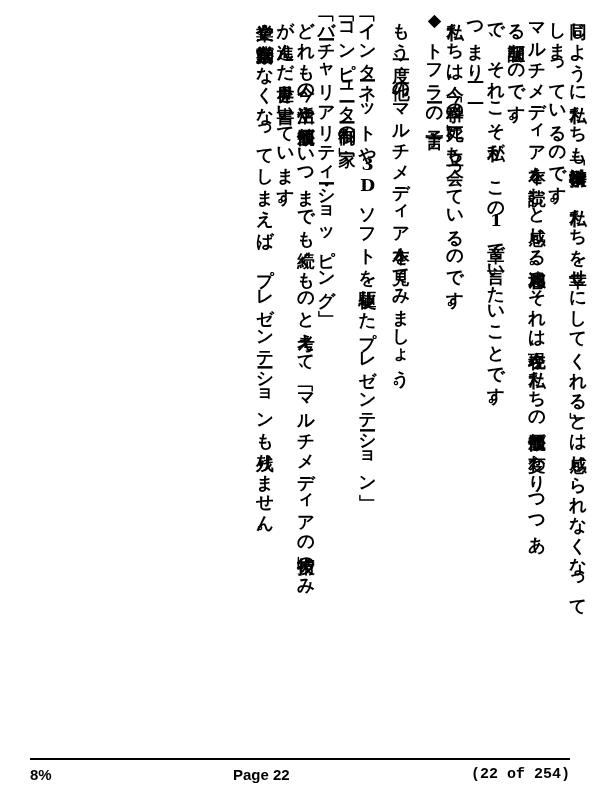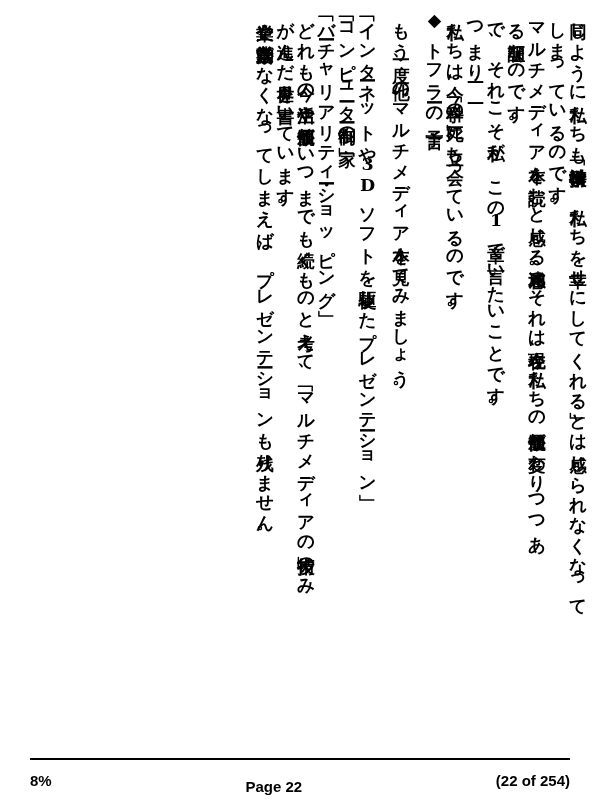--- a/index.html
+++ b/index.html
@@ -90,22 +90,22 @@
     display: flex;
     flex-direction: row;
     align-items: center;
     justify-content: space-between;
     font-family: "Liberation Sans", sans-serif;
     font-weight: bold;
     font-size: 15px;
     color: #000000;
   }
   .footer-left { text-align: left; }
-  .footer-center { text-align: center; flex: 1; margin-top: 12px; }
-  .footer-right { text-align: right; }
+  .footer-center { text-align: center; flex: 1; }
+  .footer-right { text-align: right; font-family: Liberation Mono, monospace; }
 </style>
 </head>
 <body>
 
 <div class="page">
 
   <div class="body-area">
     <div class="vcol">同じように私たちも「科学技術は、私たちを幸せにしてくれる」とは感じられなくなって</div>
     <div class="vcol">しまっているのです。</div>
     <div class="vcol">マルチメディア本を読むと感じる違和感。それは今現在、私たちの価値観が変わりつつあ</div>

